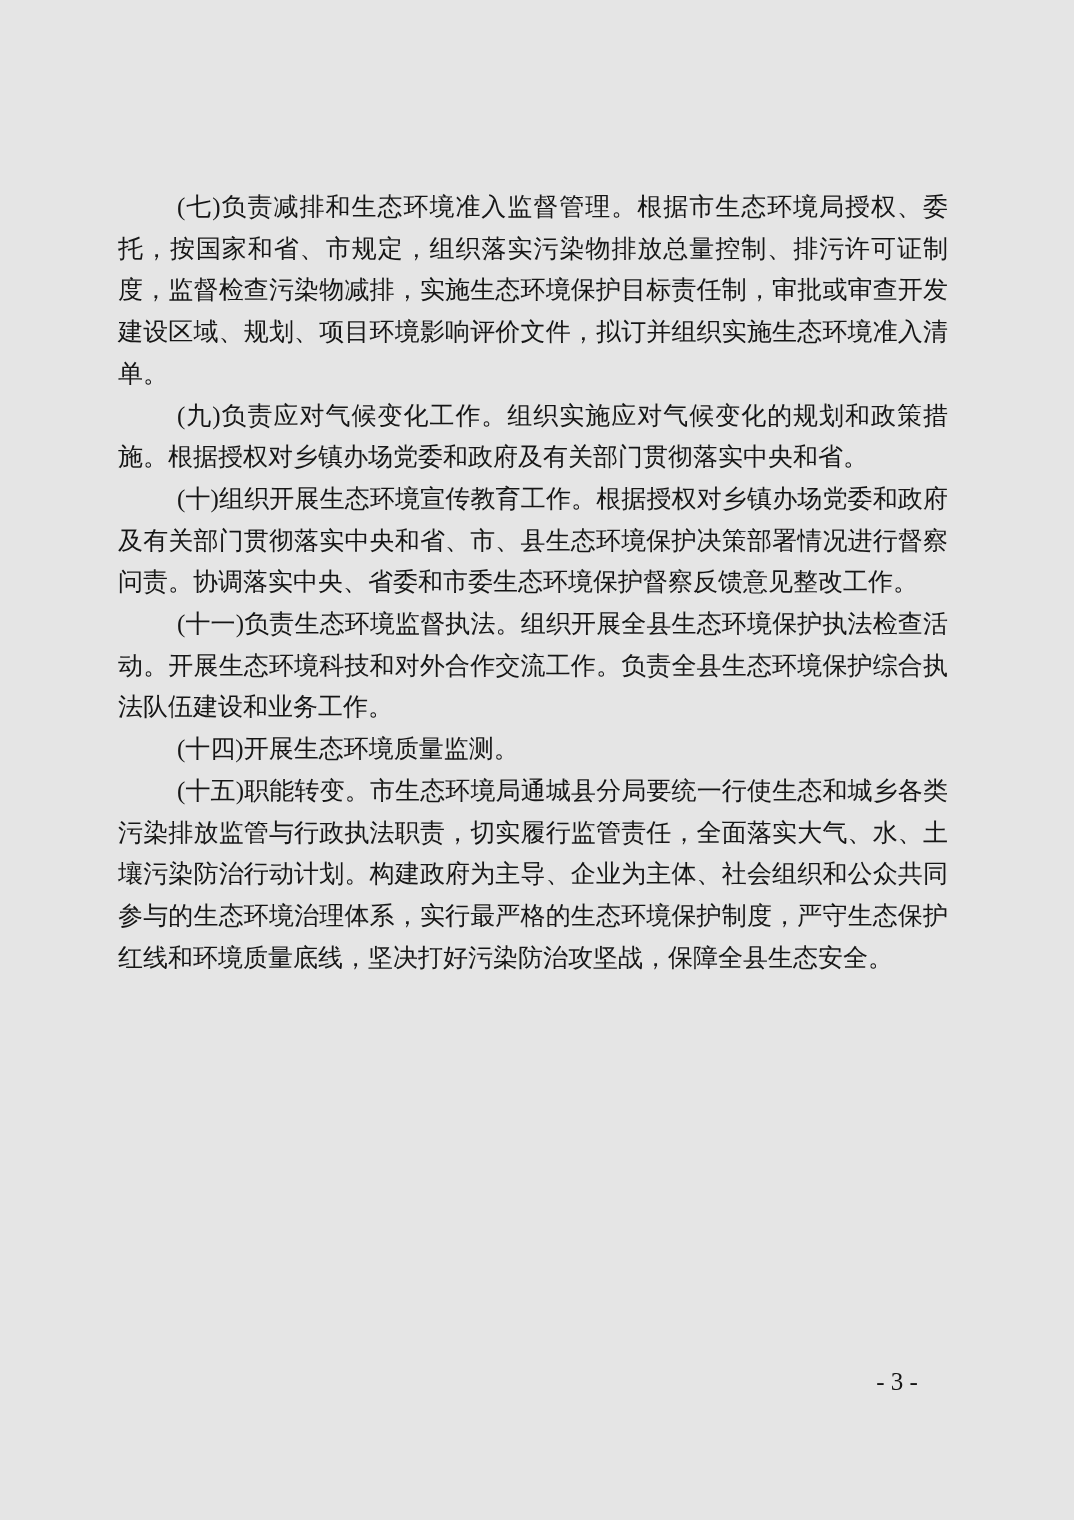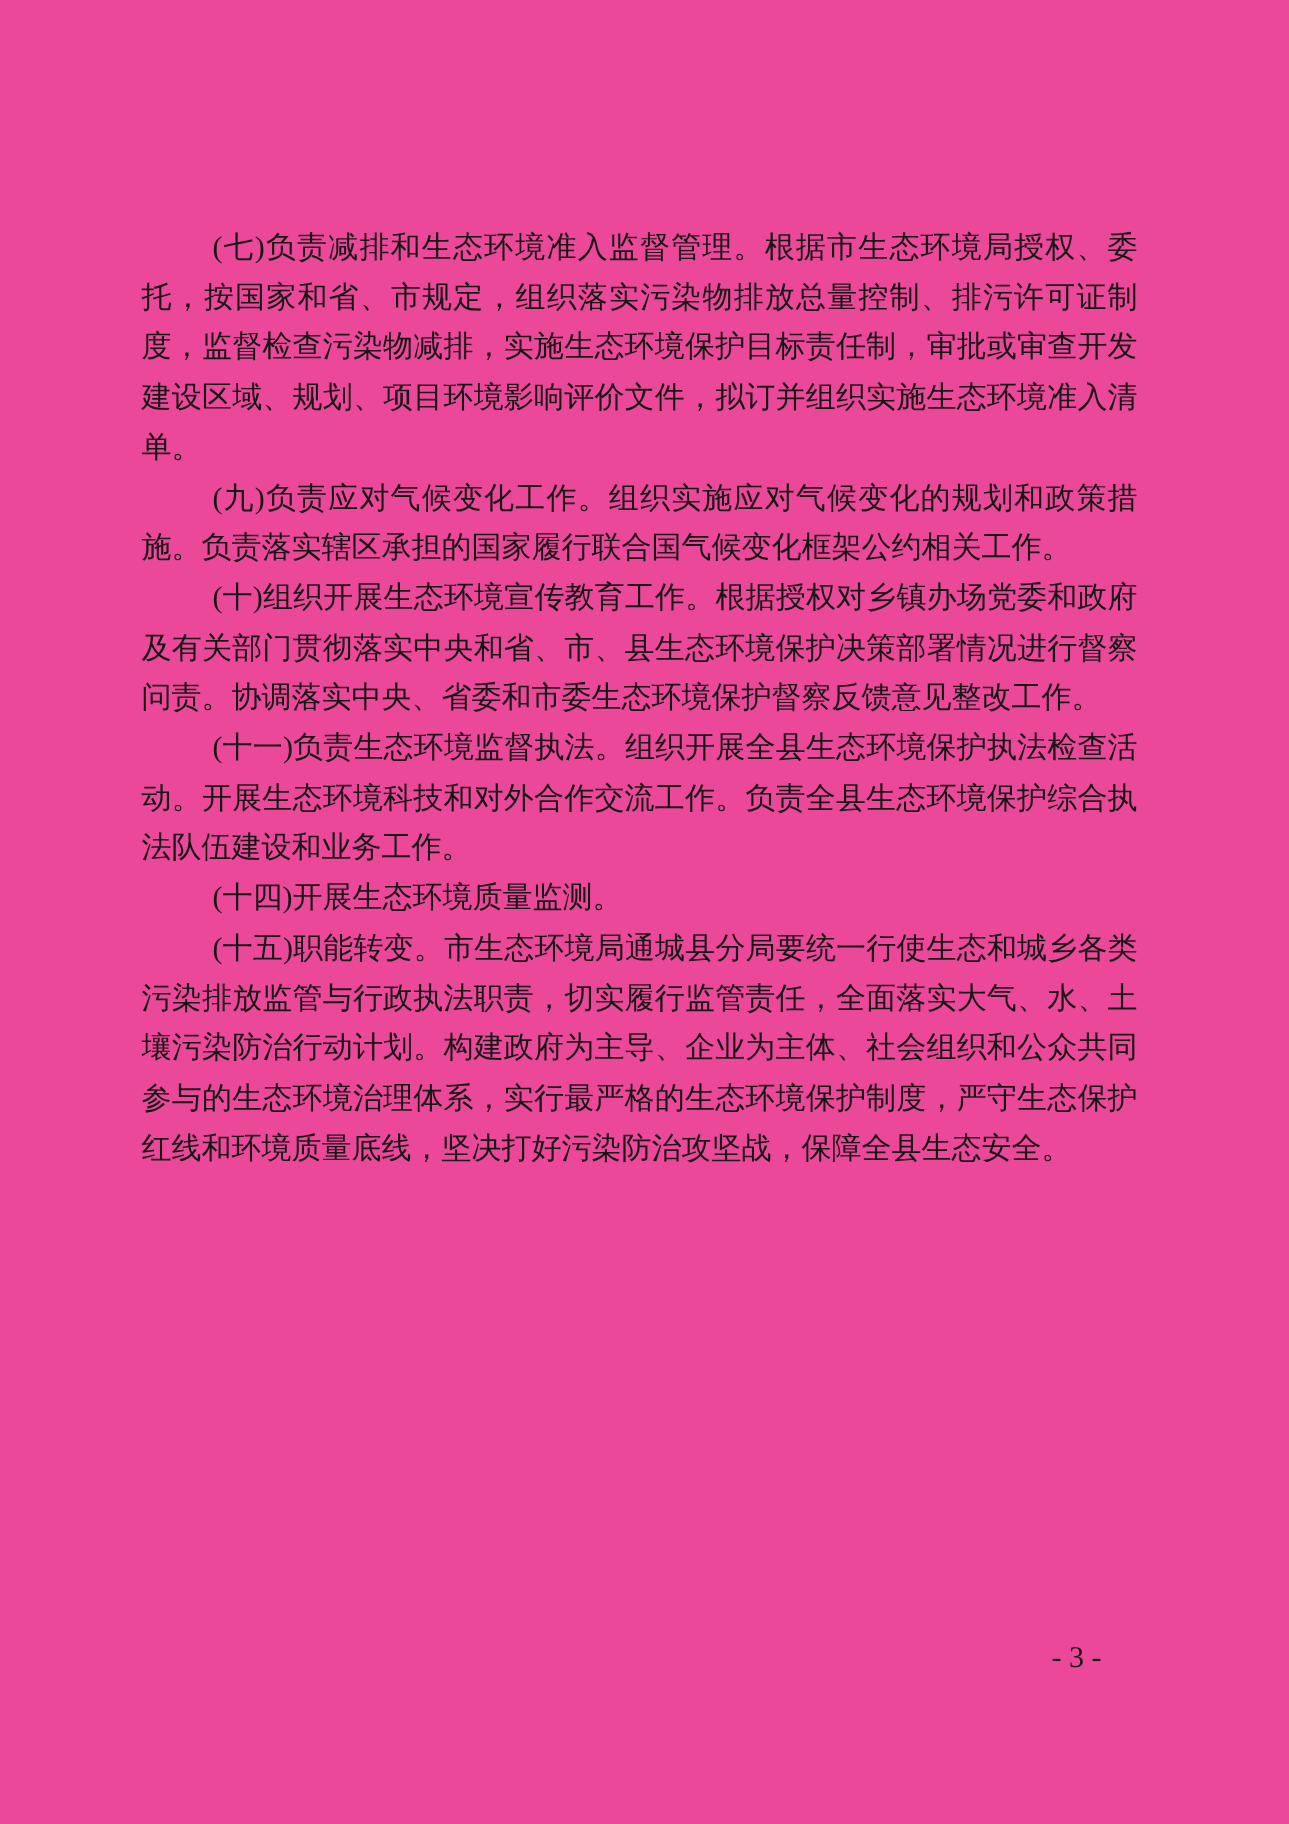--- a/index.html
+++ b/index.html
@@ -10,21 +10,21 @@
     width: 1074px;
     height: 1520px;
     background: #ffffff;
     position: relative;
     overflow: hidden;
     font-family: "Liberation Serif", serif;
   }
   .page {
     position: absolute;
     inset: 0;
-    background: #ec4899;
+    background: #e5e5e5;
     text-decoration: underline;
   }
   .text-block {
     position: absolute;
     left: 118px;
     top: 186px;
     width: 830px;
     color: #161616;
   }
   .para {
@@ -47,20 +47,20 @@
     color: #161616;
     white-space: pre;
   }
 </style>
 </head>
 <body>
 
 <div class="page">
   <div class="text-block">
     <p class="para">(七)负责减排和生态环境准入监督管理。根据市生态环境局授权、委托，按国家和省、市规定，组织落实污染物排放总量控制、排污许可证制度，监督检查污染物减排，实施生态环境保护目标责任制，审批或审查开发建设区域、规划、项目环境影响评价文件，拟订并组织实施生态环境准入清单。</p>
-    <p class="para">(九)负责应对气候变化工作。组织实施应对气候变化的规划和政策措施。负责落实辖区承担的国家履行联合国气候变化框架公约相关工作。</p>
+    <p class="para">(九)负责应对气候变化工作。组织实施应对气候变化的规划和政策措施。根据授权对乡镇办场党委和政府及有关部门贯彻落实中央和省。</p>
     <p class="para">(十)组织开展生态环境宣传教育工作。根据授权对乡镇办场党委和政府及有关部门贯彻落实中央和省、市、县生态环境保护决策部署情况进行督察问责。协调落实中央、省委和市委生态环境保护督察反馈意见整改工作。</p>
     <p class="para">(十一)负责生态环境监督执法。组织开展全县生态环境保护执法检查活动。开展生态环境科技和对外合作交流工作。负责全县生态环境保护综合执法队伍建设和业务工作。</p>
     <p class="para">(十四)开展生态环境质量监测。</p>
     <p class="para">(十五)职能转变。市生态环境局通城县分局要统一行使生态和城乡各类污染排放监管与行政执法职责，切实履行监管责任，全面落实大气、水、土壤污染防治行动计划。构建政府为主导、企业为主体、社会组织和公众共同参与的生态环境治理体系，实行最严格的生态环境保护制度，严守生态保护红线和环境质量底线，坚决打好污染防治攻坚战，保障全县生态安全。</p>
   </div>
   <div class="page-number">- 3 -</div>
 </div>
 
 </body></html>

